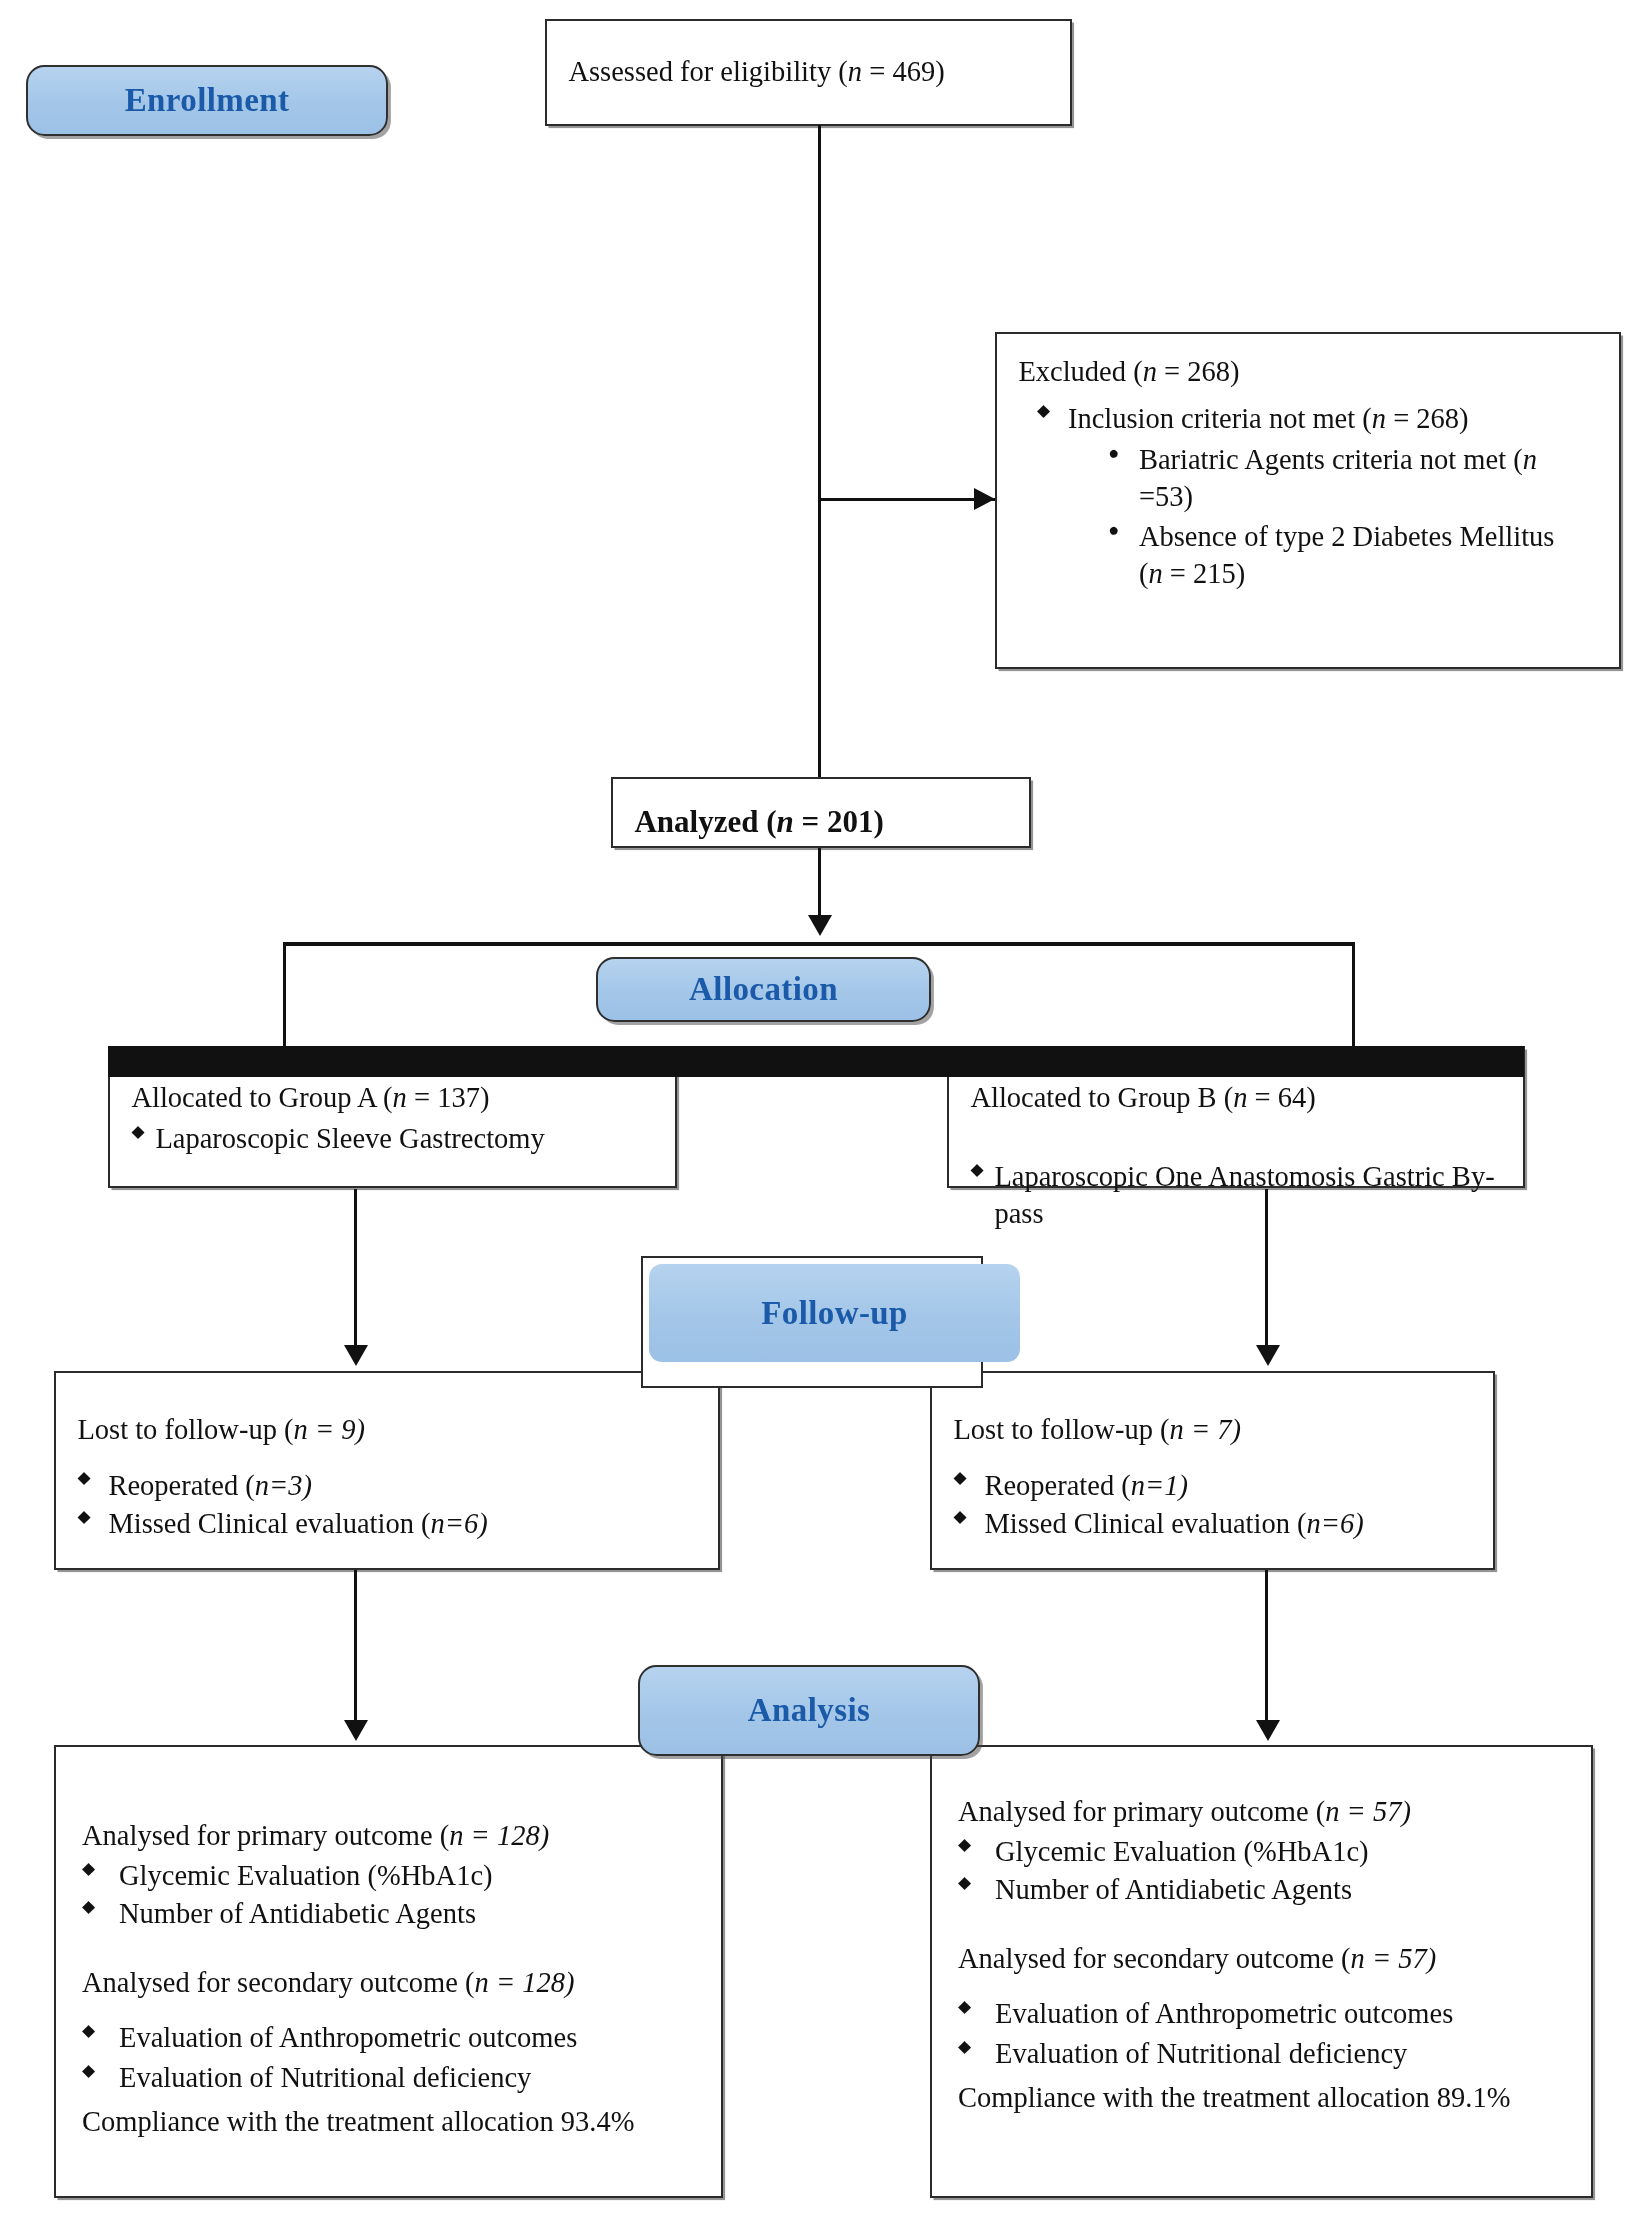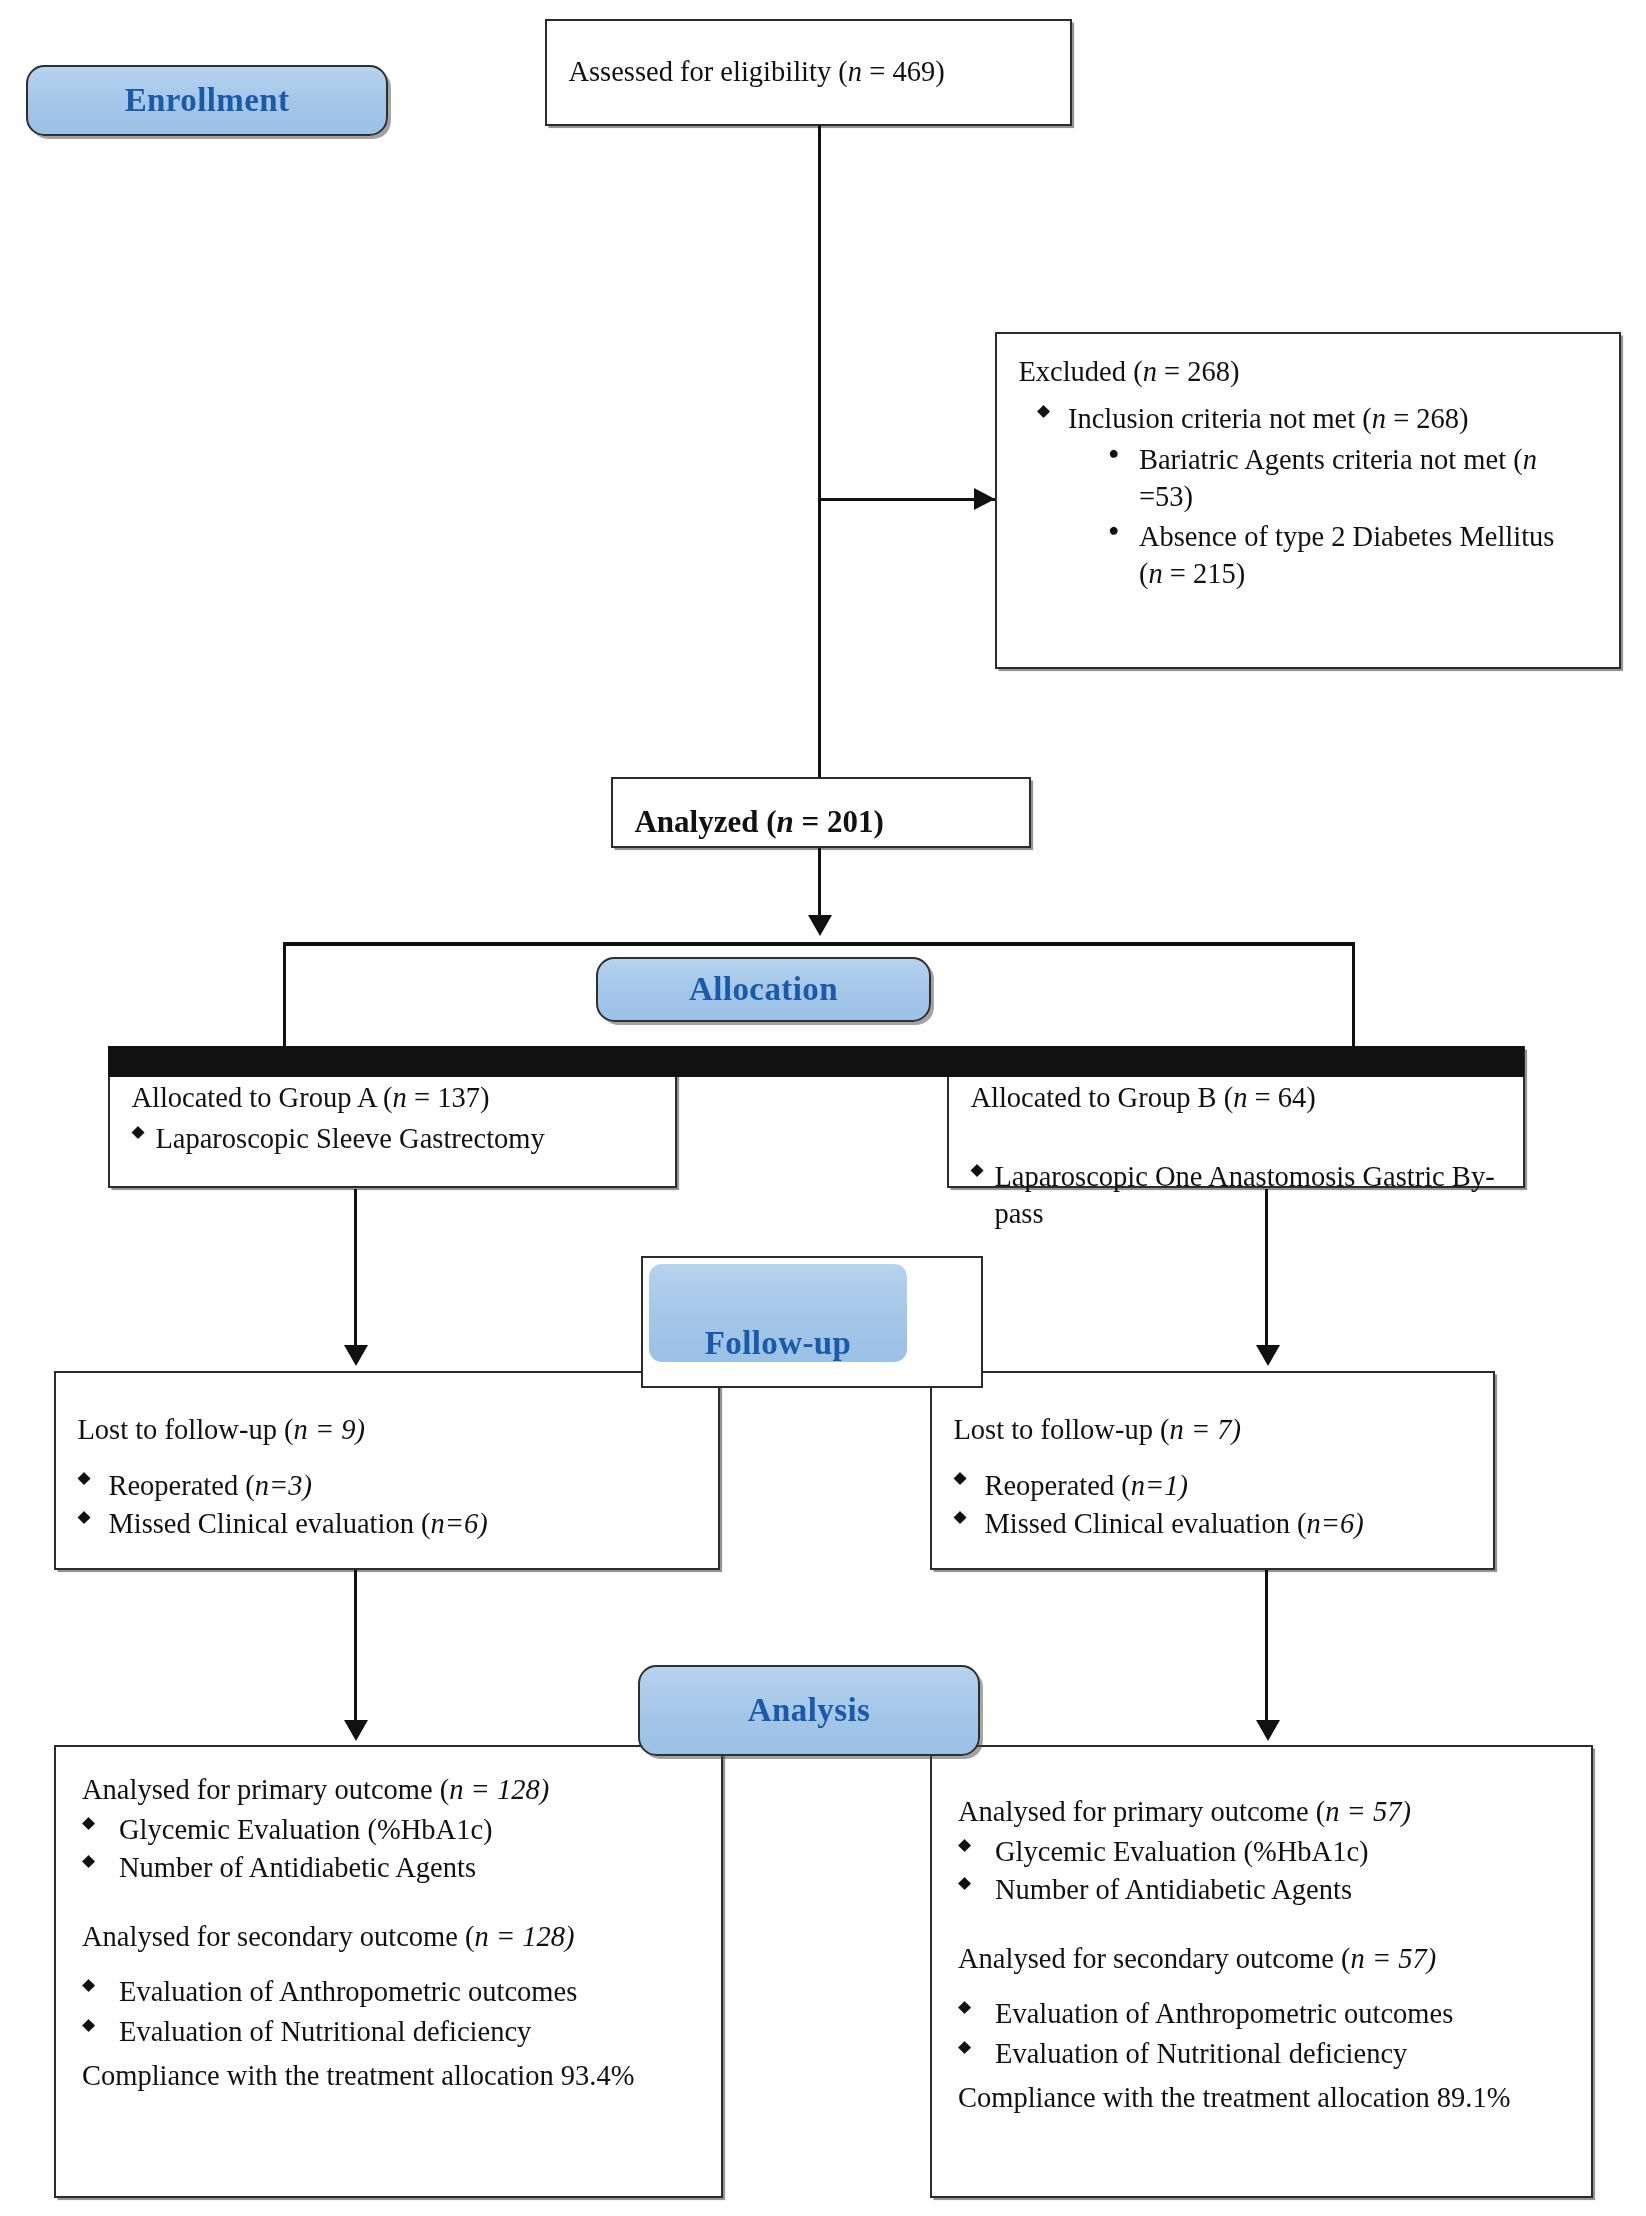--- a/index.html
+++ b/index.html
@@ -193,21 +193,21 @@
       </ul>
     </div>
   </div>
 
   <div class="vline" style="left:354px;top:1189px;height:164px;"></div>
   <div class="arrow-down" style="left:344px;top:1345px;"></div>
   <div class="vline" style="left:1265px;top:1189px;height:164px;"></div>
   <div class="arrow-down" style="left:1256px;top:1345px;"></div>
 
   <div class="box" style="left:641px;top:1256px;width:342px;height:132px;box-shadow:none;border-width:2.8px;z-index:5;"></div>
-  <div class="badge" style="left:649px;top:1264px;width:258px;height:98px;border:none;box-shadow:none;border-radius:13px;align-items:flex-end;">
+  <div class="badge" style="left:649px;top:1264px;width:371px;height:98px;border:none;box-shadow:none;border-radius:13px;">
     <span>Follow-up</span>
   </div>
 
   <div class="box" style="left:54px;top:1371px;width:666px;height:199px;">
     <div class="box-inner" style="padding-top:38px;">
       <p class="hdr plain-line">
         <span>Lost to follow-up (</span><span class="it">n</span><span class="it"> = 9)</span>
       </p>
       <ul class="lv1 tight" style="padding-left:0;margin-top:18.5px;">
         <li style="padding-left:31px;">
@@ -239,21 +239,21 @@
   <div class="vline" style="left:354px;top:1570px;height:155px;"></div>
   <div class="arrow-down" style="left:344px;top:1720px;"></div>
   <div class="vline" style="left:1265px;top:1570px;height:155px;"></div>
   <div class="arrow-down" style="left:1256px;top:1720px;"></div>
 
   <div class="badge" style="left:638px;top:1665px;width:342px;height:91px;">
     <span>Analysis</span>
   </div>
 
   <div class="box" style="left:54px;top:1745px;width:669px;height:453px;">
-    <div class="box-inner" style="padding-top:24px;padding-left:26px;">
+    <div class="box-inner" style="padding-top:70px;padding-left:26px;">
       <p class="hdr plain-line">
         <span>Analysed for primary outcome (</span><span class="it">n</span><span class="it"> = 128)</span>
       </p>
       <ul class="lv1 tight" style="padding-left:0;margin-top:2.8px;">
         <li style="padding-left:37px;">Glycemic Evaluation (%HbA1c)</li>
         <li style="padding-left:37px;">Number of Antidiabetic Agents</li>
       </ul>
       <div class="gap"></div>
       <p class="hdr plain-line">
         <span>Analysed for secondary outcome (</span><span class="it">n</span><span class="it"> = 128)</span>

